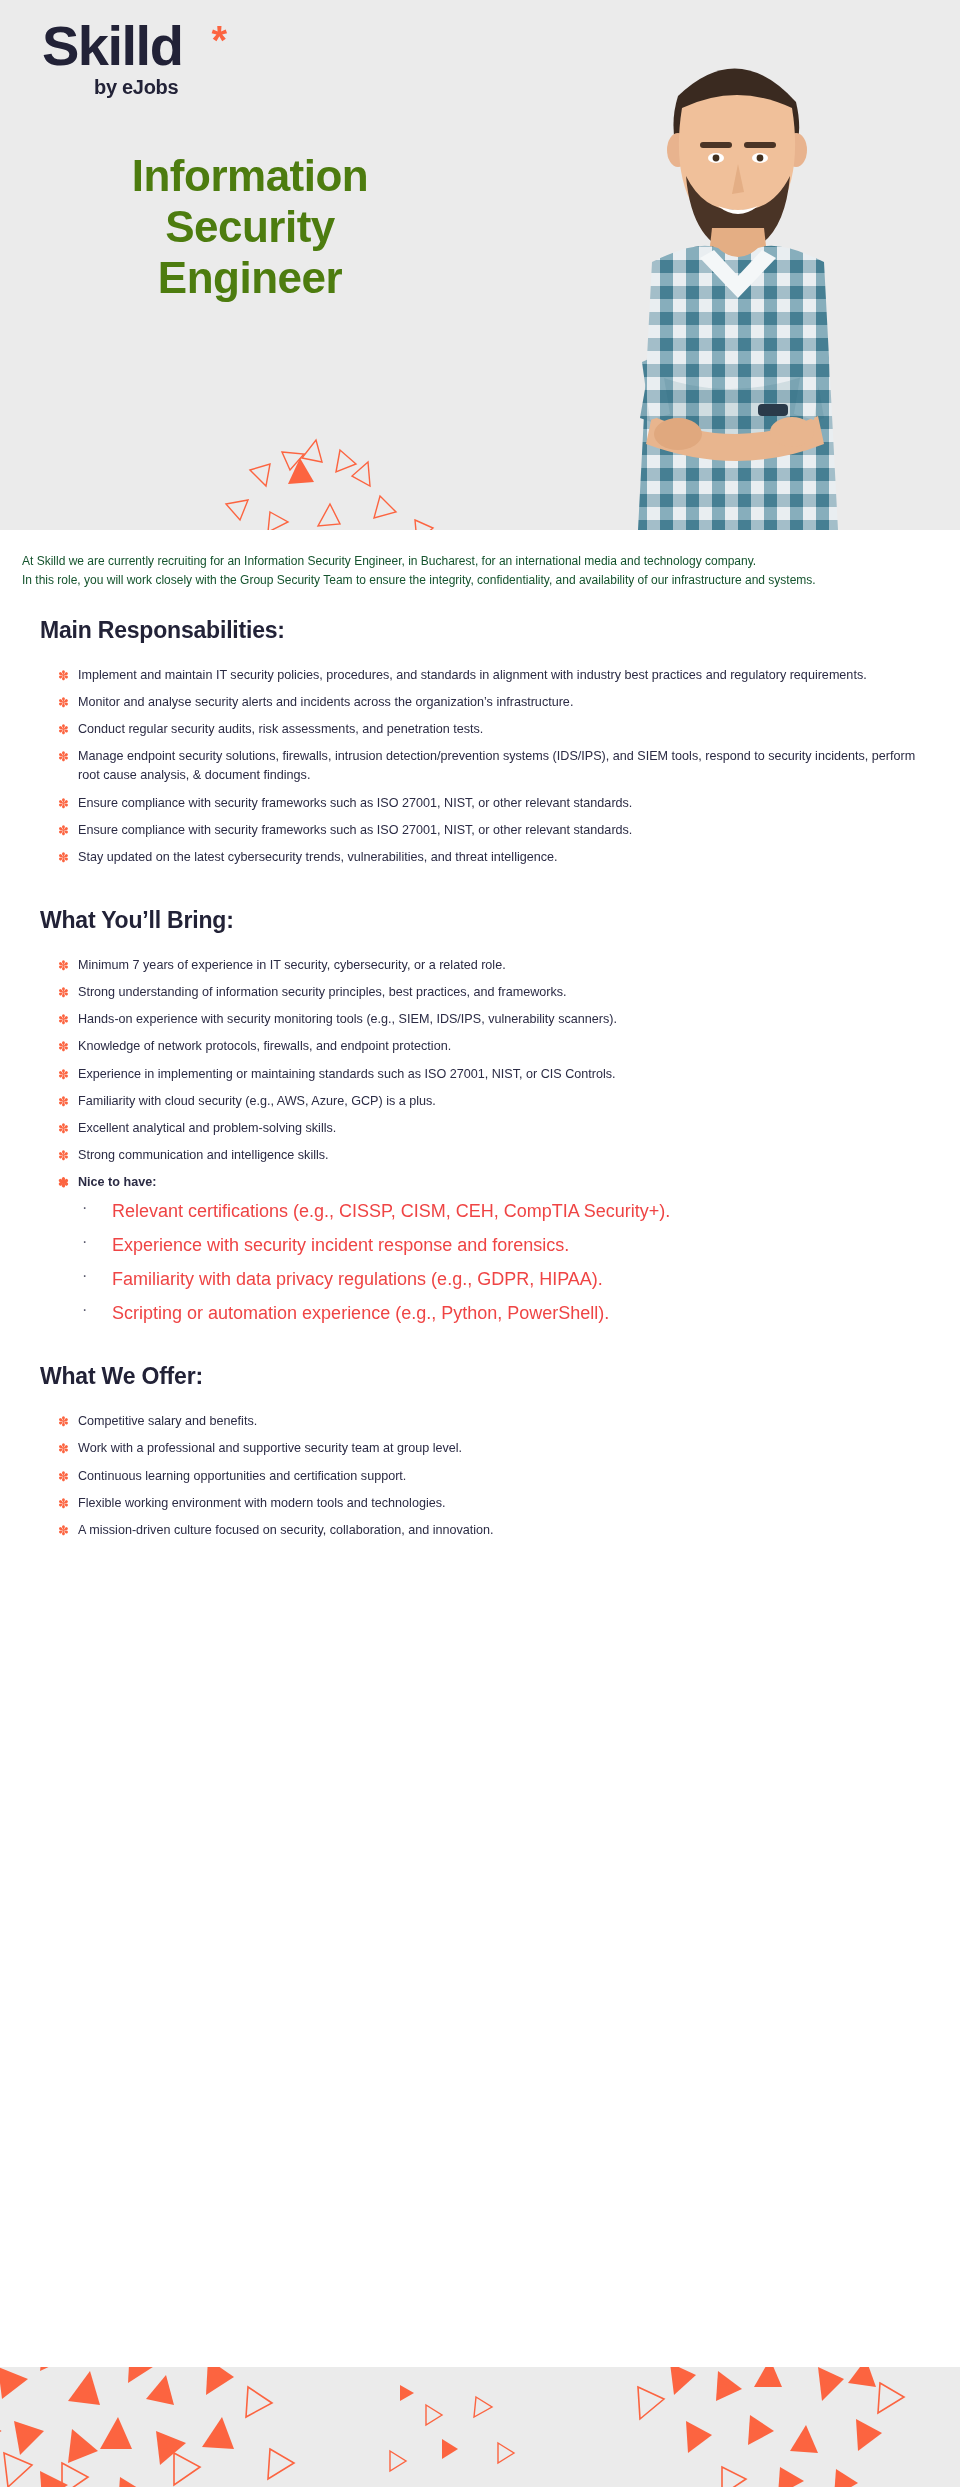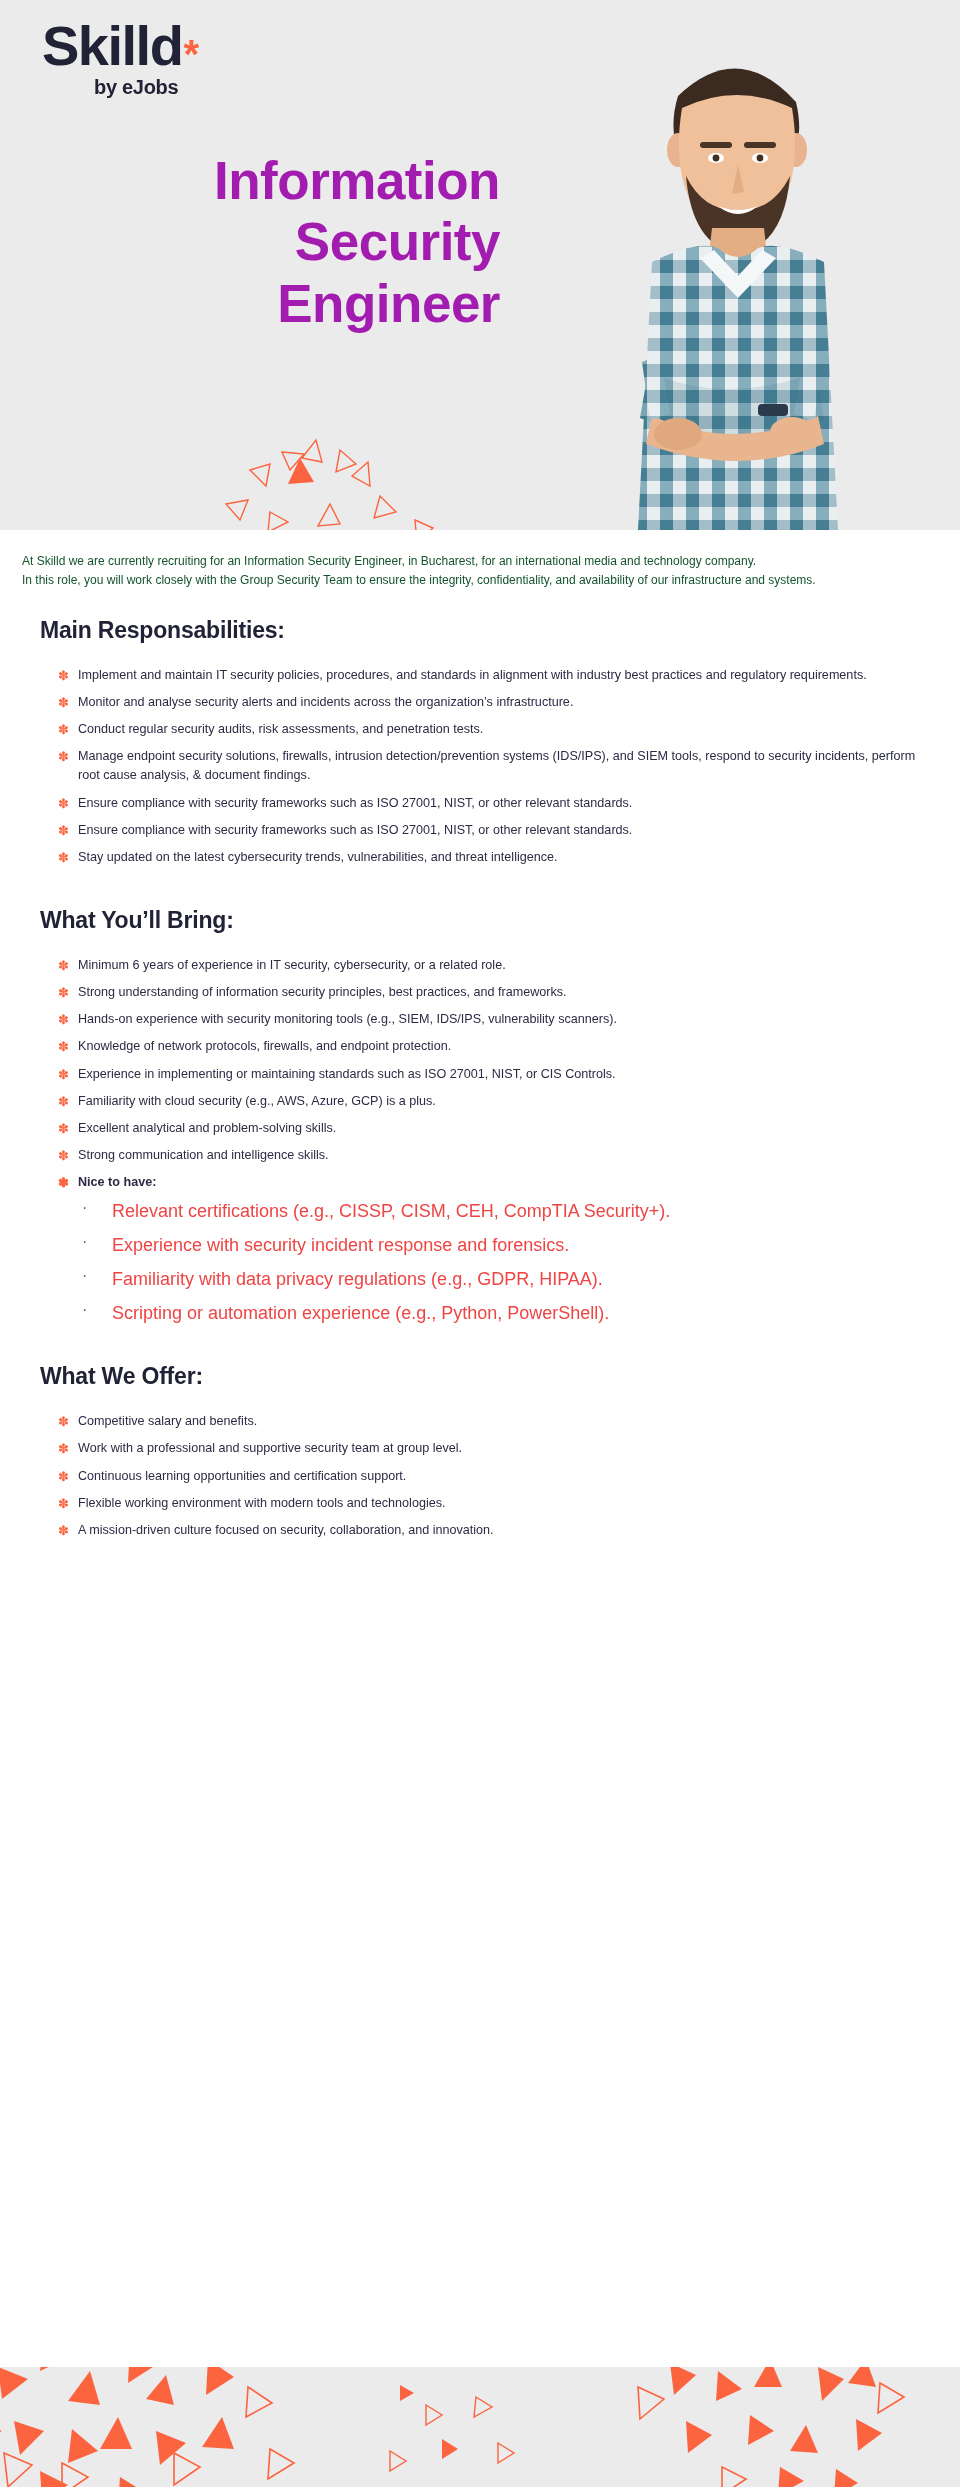--- a/index.html
+++ b/index.html
@@ -29,21 +29,22 @@
     top: 18px;
     z-index: 6;
   }
   .logo-word {
     font-size: 56px;
     font-weight: bold;
     letter-spacing: -1.5px;
     color: #222237;
     line-height: 1;
     display: flex;
-    align-items: flex-end;
+    align-items: flex-start;
+    gap: 28px;
   }
   .logo-star {
     color: #fc6440;
     font-size: 40px;
     line-height: 1;
     margin-left: 1px;
     margin-top: 2px;
   }
   .logo-sub {
     font-size: 20px;
@@ -52,25 +53,25 @@
     letter-spacing: -0.3px;
     margin-top: 2px;
     margin-left: 52px;
   }
 
   .hero-title {
     position: absolute;
     left: 0;
     top: 150px;
     width: 500px;
-    text-align: right;
-    font-size: 53px;
+    text-align: center;
+    font-size: 44px;
     font-weight: bold;
     line-height: 1.16;
-    color: #a21caf;
+    color: #4d7c0f;
     letter-spacing: -0.5px;
     z-index: 6;
   }
 
   
   .hero-photo {
     position: absolute;
     right: 78px;
     top: 0;
     width: 300px;
@@ -311,21 +312,21 @@
     <li>Monitor and analyse security alerts and incidents across the organization’s infrastructure.</li>
     <li>Conduct regular security audits, risk assessments, and penetration tests.</li>
     <li>Manage endpoint security solutions, firewalls, intrusion detection/prevention systems (IDS/IPS), and SIEM tools, respond to security incidents, perform root cause analysis, &amp; document findings.</li>
     <li>Ensure compliance with security frameworks such as ISO 27001, NIST, or other relevant standards.</li>
     <li>Ensure compliance with security frameworks such as ISO 27001, NIST, or other relevant standards.</li>
     <li>Stay updated on the latest cybersecurity trends, vulnerabilities, and threat intelligence.</li>
   </ul>
 
   <h2 class="section-heading bring-heading">What You’ll Bring:</h2>
   <ul class="bullets">
-    <li>Minimum 6 years of experience in IT security, cybersecurity, or a related role.</li>
+    <li>Minimum 7 years of experience in IT security, cybersecurity, or a related role.</li>
     <li>Strong understanding of information security principles, best practices, and frameworks.</li>
     <li>Hands-on experience with security monitoring tools (e.g., SIEM, IDS/IPS, vulnerability scanners).</li>
     <li>Knowledge of network protocols, firewalls, and endpoint protection.</li>
     <li>Experience in implementing or maintaining standards such as ISO 27001, NIST, or CIS Controls.</li>
     <li>Familiarity with cloud security (e.g., AWS, Azure, GCP) is a plus.</li>
     <li>Excellent analytical and problem-solving skills.</li>
     <li>Strong communication and intelligence skills.</li>
     <li class="strongitem">
       <span>Nice to have:</span>
       <ul class="subbullets">

